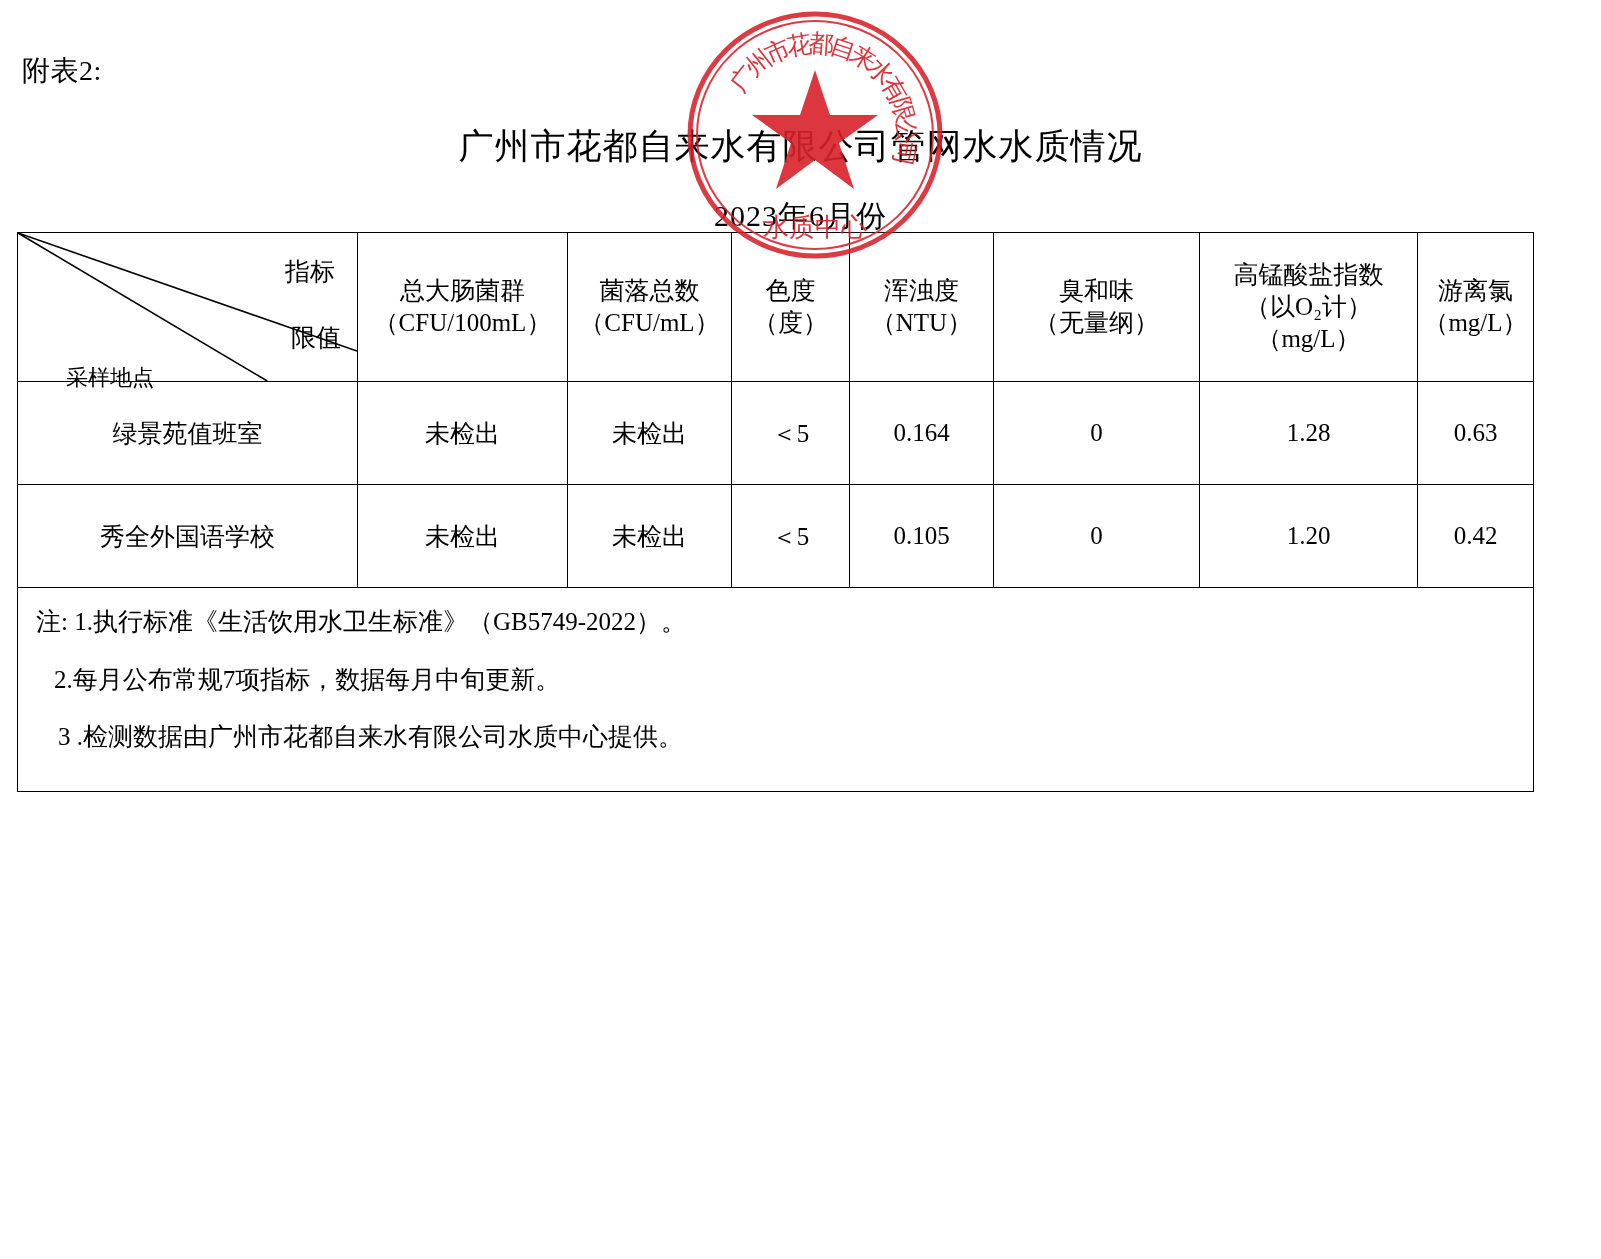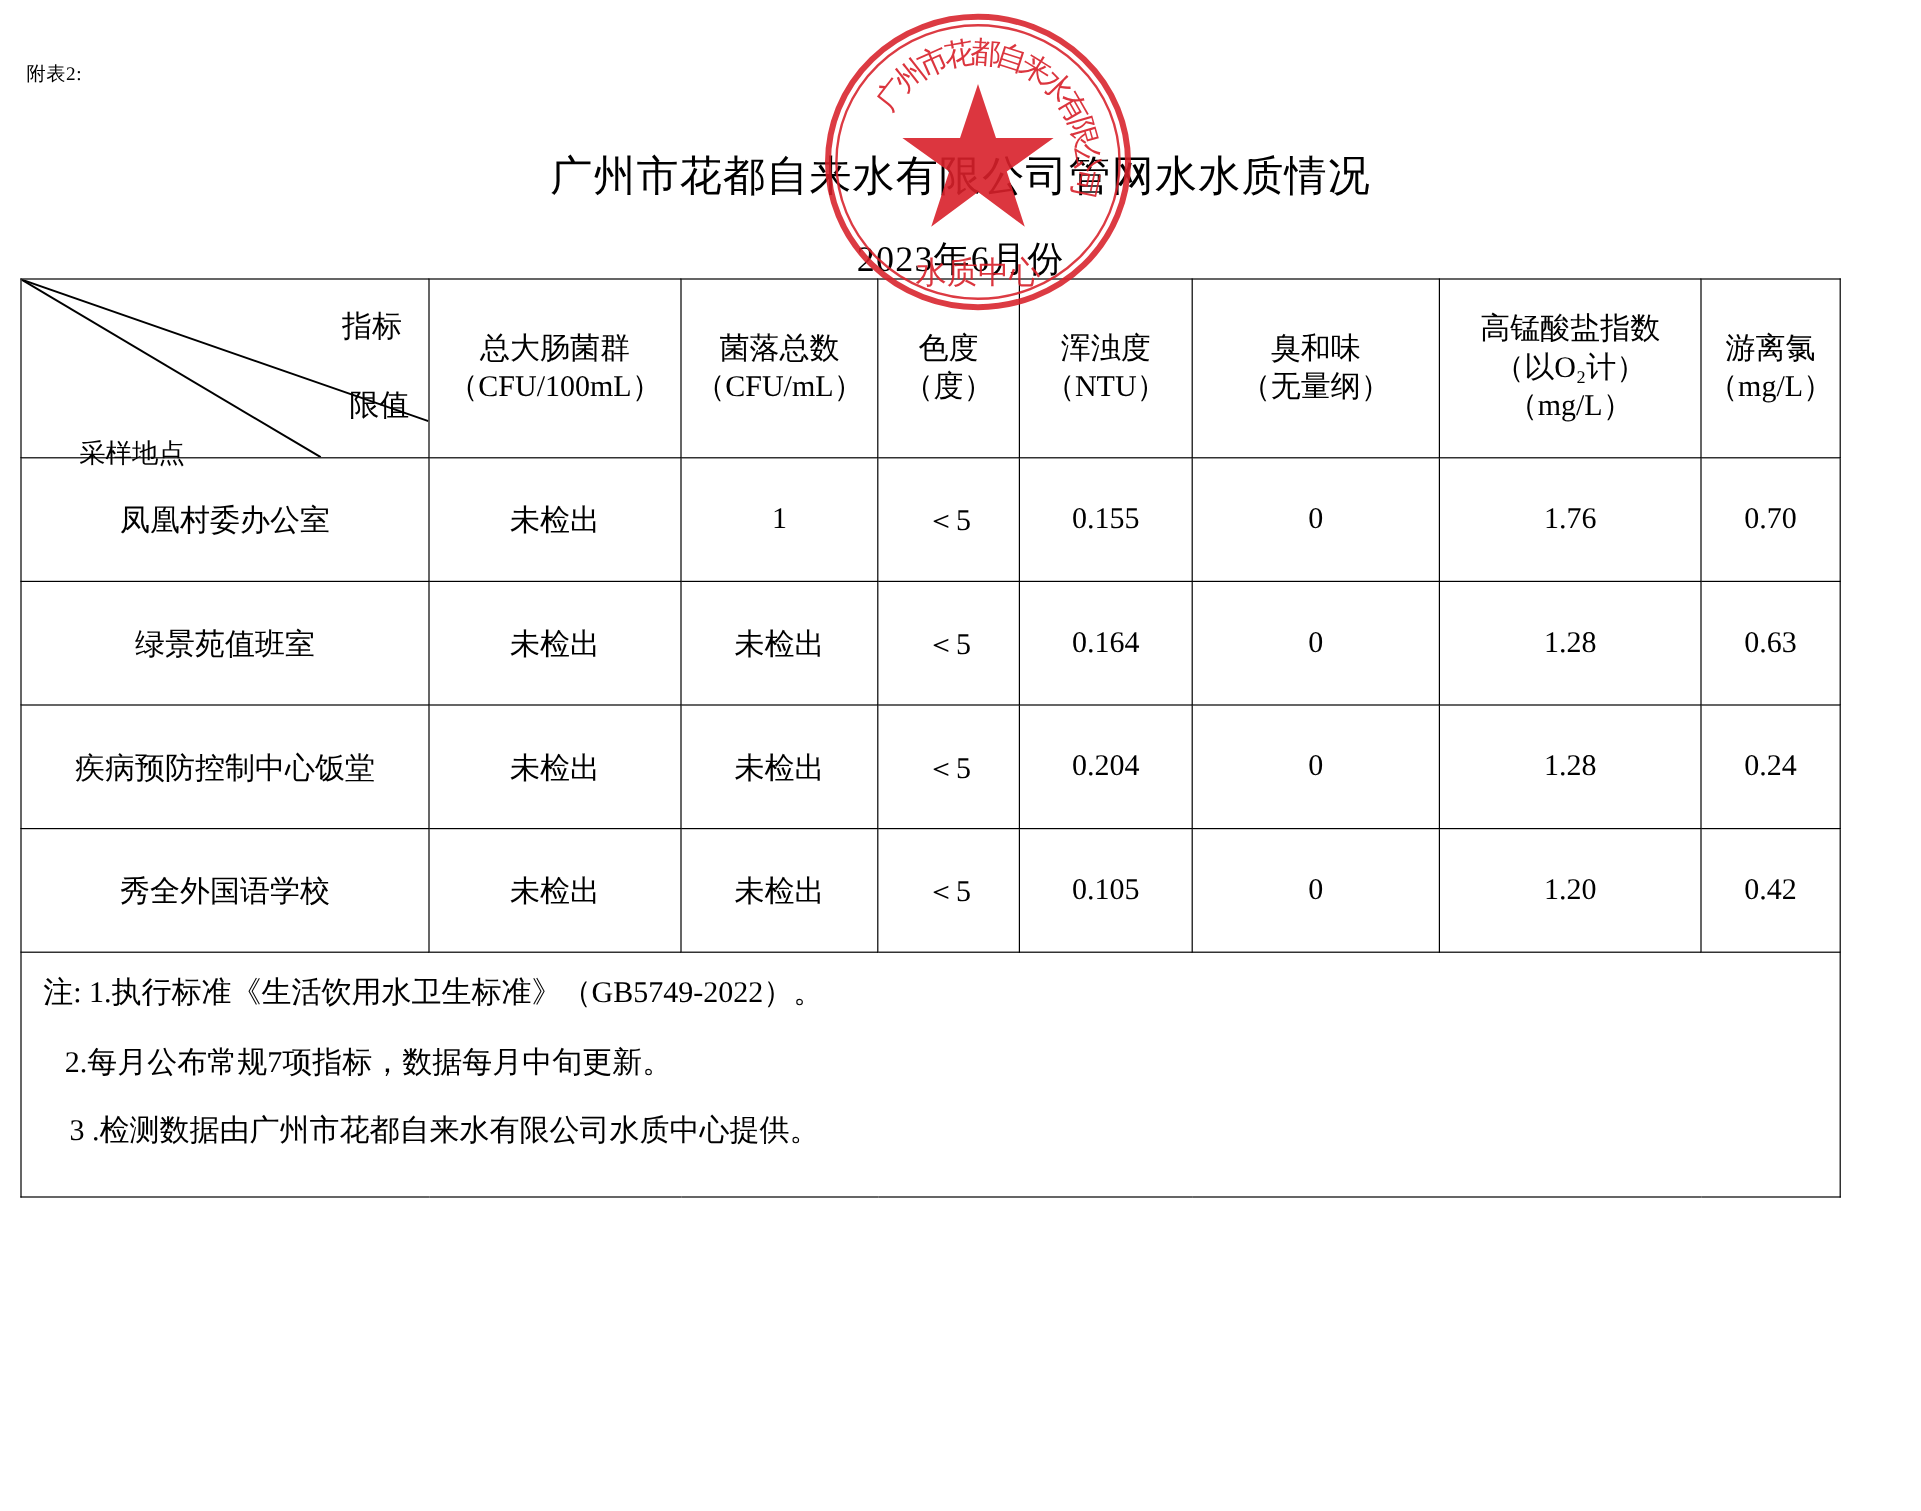--- a/index.html
+++ b/index.html
@@ -19,21 +19,21 @@
   .page {
     position: relative;
     width: 1601px;
     height: 1259px;
   }
 
   .attach-label {
     position: absolute;
     left: 22px;
     top: 52px;
-    font-size: 16px;
+    font-size: 28px;
     font-family: "Liberation Serif", serif;
     letter-spacing: 0.5px;
   }
 
   .doc-title {
     position: absolute;
     left: 0;
     right: 0;
     top: 123px;
     text-align: center;
@@ -224,52 +224,32 @@
           <span class="ln">（以O₂计）</span>
           <span class="ln">（mg/L）</span>
         </td>
         <td class="hdr">
           <span class="ln">游离氯</span>
           <span class="ln">（mg/L）</span>
         </td>
       </tr>
 
 
-      <tr class="data-row">
-        <td class="site-name">凤凰村委办公室</td>
-        <td>未检出</td>
-        <td>1</td>
-        <td class="lt">＜5</td>
-        <td>0.155</td>
-        <td>0</td>
-        <td>1.76</td>
-        <td>0.70</td>
-      </tr>
 
       <tr class="data-row">
         <td class="site-name">绿景苑值班室</td>
         <td>未检出</td>
         <td>未检出</td>
         <td class="lt">＜5</td>
         <td>0.164</td>
         <td>0</td>
         <td>1.28</td>
         <td>0.63</td>
       </tr>
 
-      <tr class="data-row">
-        <td class="site-name">疾病预防控制中心饭堂</td>
-        <td>未检出</td>
-        <td>未检出</td>
-        <td class="lt">＜5</td>
-        <td>0.204</td>
-        <td>0</td>
-        <td>1.28</td>
-        <td>0.24</td>
-      </tr>
 
 
       <tr class="data-row">
         <td class="site-name">秀全外国语学校</td>
         <td>未检出</td>
         <td>未检出</td>
         <td class="lt">＜5</td>
         <td>0.105</td>
         <td>0</td>
         <td>1.20</td>

